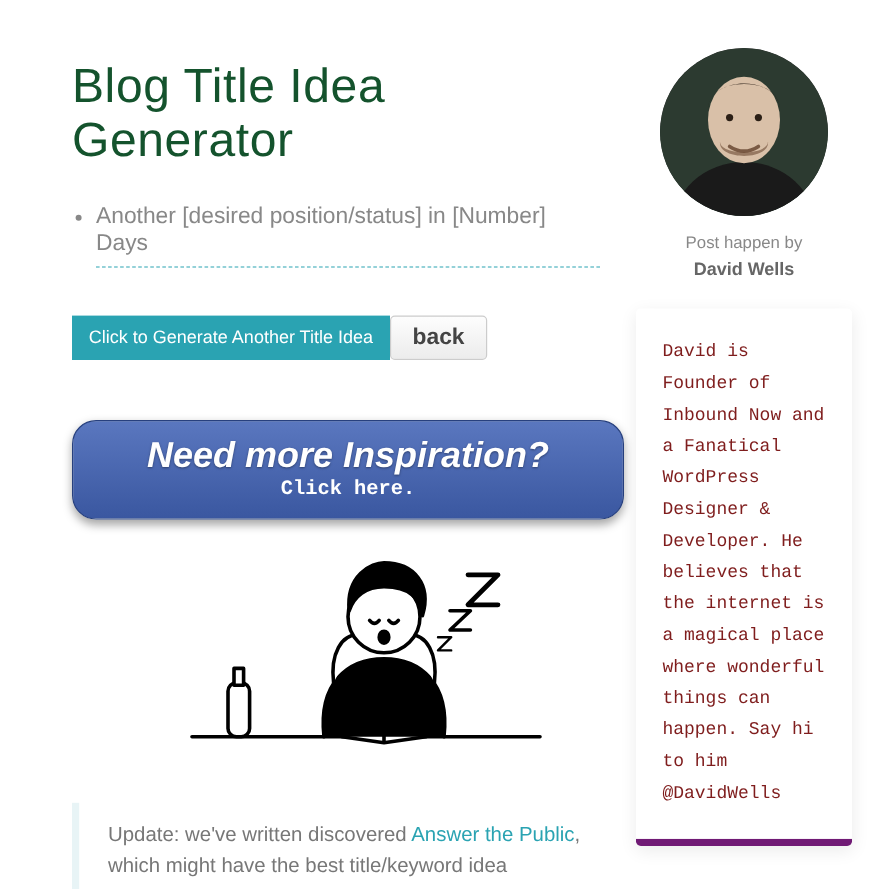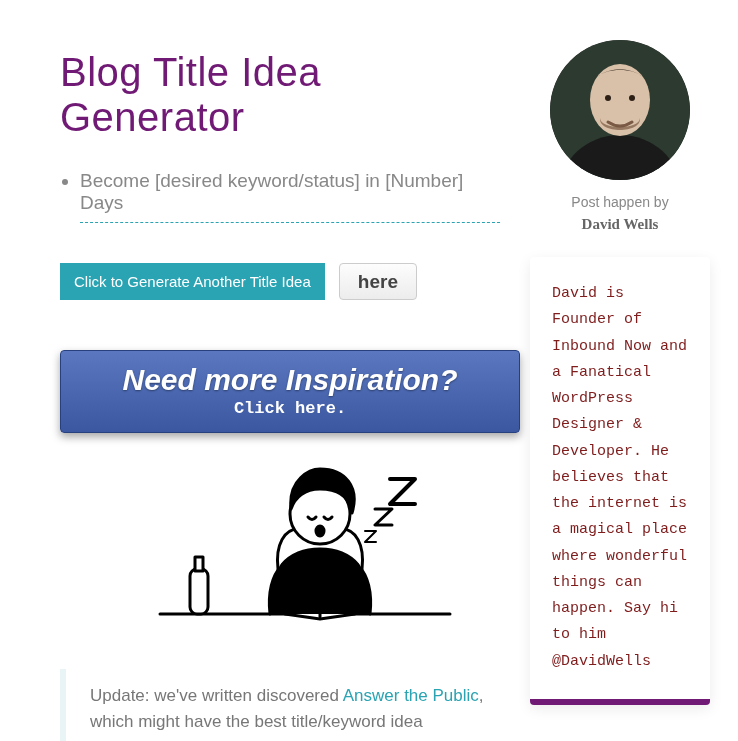--- a/index.html
+++ b/index.html
@@ -11,35 +11,35 @@
     width: 738px;
     padding: 40px 28px 80px 20px;
   }
   .row { display: flex; }
   .main { width: 480px; flex: 0 0 480px; }
   .aside { flex: 1; padding-left: 30px; }
 
   h1.page-title {
     font-size: 40px;
     font-weight: 300;
-    color: #701a75;
+    color: #14532d;
     margin: 10px 0 30px 40px;
     letter-spacing: .5px;
   }
 
   ul.idea-list { margin: 0 0 40px 60px; padding: 0; }
   ul.idea-list li {
     list-style: disc;
     color: #888;
     font-size: 19px;
     padding-bottom: 8px;
     border-bottom: 1px dashed #2aa3b2;
   }
 
-  .btn-row { margin-left: 40px; display: flex; gap: 14px; margin-bottom: 50px; }
+  .btn-row { margin-left: 40px; display: flex; margin-bottom: 50px; }
   .btn-primary {
     background: #2aa3b2;
     color: #fff;
     border: none;
     font-size: 15px;
     padding: 10px 14px;
     cursor: pointer;
     font-family: inherit;
   }
   .btn-back {
@@ -53,21 +53,21 @@
     cursor: pointer;
     font-family: inherit;
   }
 
   .insp-wrap { margin-left: 40px; }
   .insp-banner {
     display: block;
     width: 460px;
     background: linear-gradient(#5a77bf,#3a57a0);
     border: 1px solid #27407e;
-    border-radius: 4px;
+    border-radius: 20px;
     box-shadow: 0 4px 8px rgba(0,0,0,.35);
     padding: 12px 0 14px;
     text-align: center;
     cursor: pointer;
   }
   .insp-banner .line1 {
     color: #fff;
     font-size: 30px;
     font-weight: 700;
     font-style: italic;
@@ -101,21 +101,21 @@
   
   .avatar {
     width: 140px; height: 140px; border-radius: 50%;
     background: radial-gradient(circle at 50% 30%, #d9c8b8 0 30%, #3b3b3b 31% 60%, #1b2a22 61% 100%);
     margin: 0 auto 14px;
     position: relative;
     overflow: hidden;
   }
   .avatar svg { width:100%; height:100%; display:block; }
   .byline { text-align: center; color: #888; font-size: 14px; }
-  .byline .name { display:block; color:#666; font-weight:600; margin-top:6px; font-size:15px;font-family:Liberation Serif, serif; }
+  .byline .name { display:block; color:#666; font-weight:600; margin-top:6px; font-size:15px; }
 
   .bio-card {
     margin-top: 24px;
     background: #fff;
     border-radius: 4px;
     padding: 24px 22px;
     font-size: 15px;
     line-height: 1.75;
     color: #7f1d1d;
     box-shadow: 0 4px 14px rgba(0,0,0,.08);
@@ -125,26 +125,26 @@
 </style>
 </head>
 <body>
 
 <div class="row">
   <div class="main">
 
     <h1 class="page-title">Blog Title Idea Generator</h1>
 
     <ul class="idea-list">
-      <li>Become [desired keyword/status] in [Number] Days</li>
+      <li>Another [desired position/status] in [Number] Days</li>
     </ul>
 
     <div class="btn-row">
       <button class="btn-primary">Click to Generate Another Title Idea</button>
-      <button class="btn-back">here</button>
+      <button class="btn-back">back</button>
     </div>
 
     <div class="insp-wrap">
       <a class="insp-banner">
         <div class="line1">Need more Inspiration?</div>
         <div class="line2">Click here.</div>
       </a>
 
       <div class="cartoon">
         <svg viewBox="0 0 460 200" xmlns="http://www.w3.org/2000/svg">

